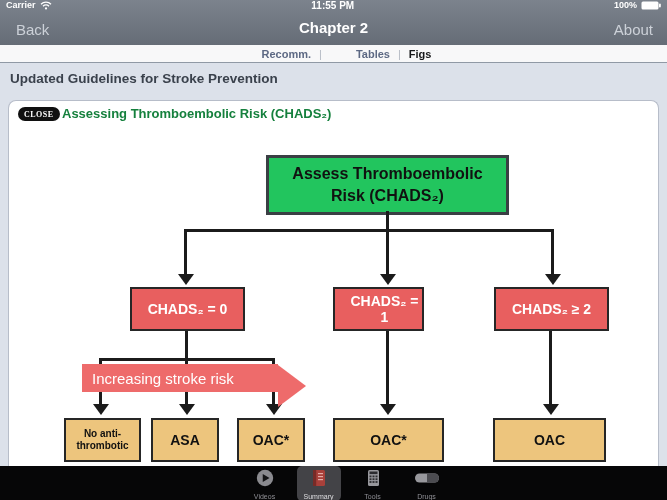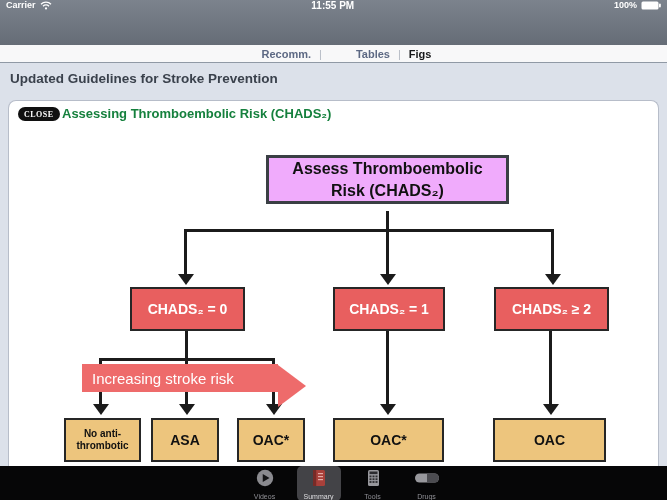--- a/index.html
+++ b/index.html
@@ -39,26 +39,26 @@
   .close-badge { position:absolute; top:107px; left:18px; height:14px;
                  padding:0 6px; background:#101010; border-radius:8px;
                  color:#fff; font-size:8px; font-weight:bold; letter-spacing:.5px;
                  display:flex; align-items:center;font-family:Liberation Serif, serif; }
   .figure-title { position:absolute; top:106px; left:62px; font-size:13px;
                   font-weight:bold; color:#15803d; }
 
   
   .fbox { position:absolute; display:flex; align-items:center; justify-content:center;
           text-align:center; font-weight:bold; color:#111; }
-  .box-root { left:266px; top:155px; width:243px; height:49px;
-              background:#f0abfc; border:3px solid #3a3f44; font-size:16px; line-height:1.35; padding:0 8px; }
+  .box-root { left:266px; top:155px; width:243px; height:60px;
+              background:#22c55e; border:3px solid #3a3f44; font-size:16px; line-height:1.35; padding:0 8px; }
   .box-red { background:#e85f5f; border:2px solid #262626; color:#fff; font-size:14px;
              top:287px; height:44px; }
   .box-red-0 { left:130px; width:115px; }
-  .box-red-1 { left:333px; width:112px; }
+  .box-red-1 { left:333px; width:91px;padding-left:12px; }
   .box-red-2 { left:494px; width:115px; }
   .box-tan { background:#edc57d; border:2px solid #262626; font-size:14px;
              top:418px; height:44px; }
   .box-tan-none { left:64px;  width:77px; font-size:10px; line-height:1.25; padding:0 4px; }
   .box-tan-asa  { left:151px; width:68px; }
   .box-tan-oac1 { left:237px; width:68px; }
   .box-tan-oac2 { left:333px; width:111px; }
   .box-tan-oac3 { left:493px; width:113px; }
 
   
@@ -111,20 +111,25 @@
       <div class="status-right">
         <span>100%</span>
         <span class="batt-icon">
           <svg width="20" height="9" viewBox="0 0 20 9">
             <rect x="0.5" y="0.5" width="17" height="8" rx="1.5" fill="#fff"></rect>
             <rect x="18" y="2.5" width="1.8" height="4" rx="1" fill="#fff"></rect>
           </svg>
         </span>
       </div>
     </div>
+    <div class="navrow">
+      <span class="navbtn nav-back">Back</span>
+      <div class="nav-title">Chapter 2</div>
+      <span class="navbtn nav-about">About</span>
+    </div>
   </div>
 
   <div class="subnav">
     <span class="subnav-link">Recomm.</span>
     <span class="subnav-sep">|</span>
     <span class="subnav-link">Tables</span>
     <span class="subnav-sep">|</span>
     <span class="subnav-active">Figs</span>
   </div>
 

